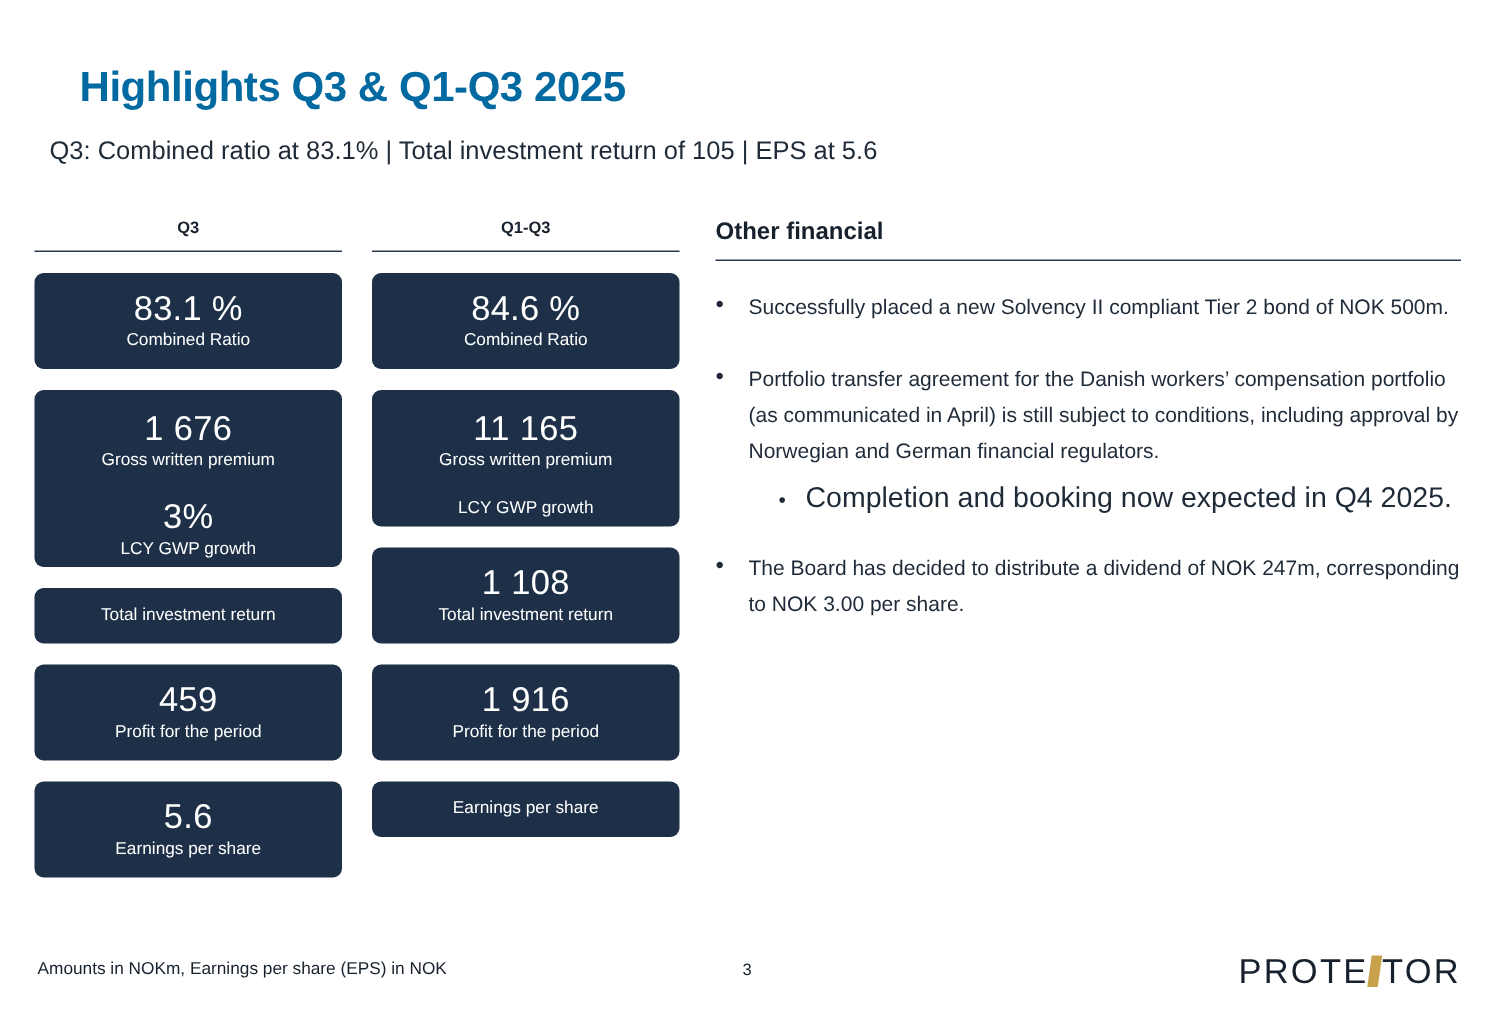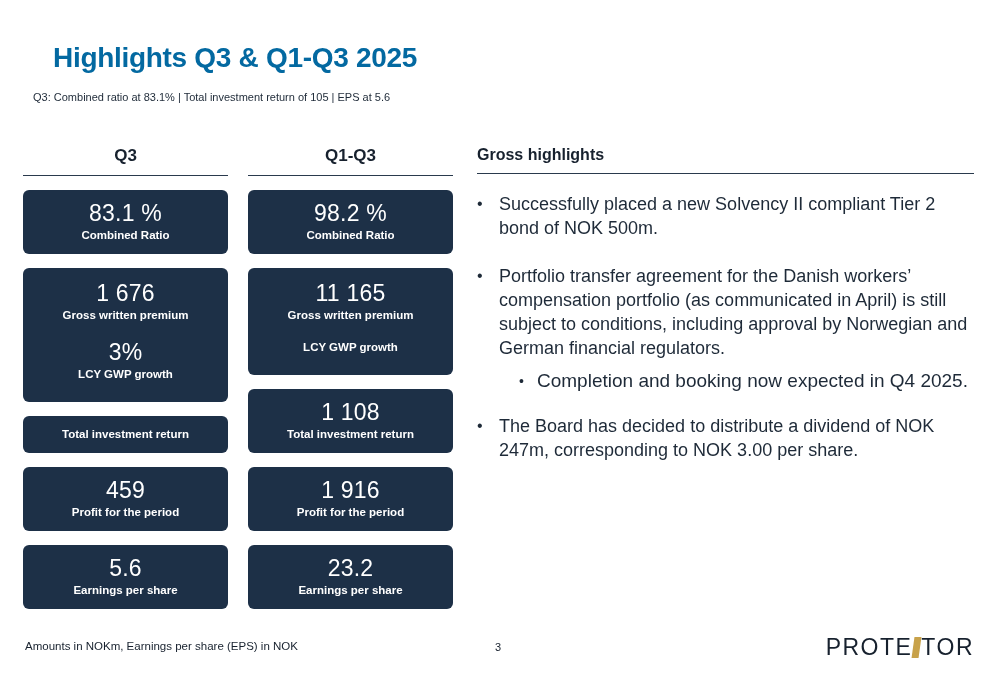--- a/index.html
+++ b/index.html
@@ -28,70 +28,70 @@
     font-size: 28px;
     font-weight: bold;
     letter-spacing: -0.3px;
     color: #0369a1;
     margin-left: 21px;
   }
   .subtitle {
     position: absolute;
     left: 33px;
     top: 91px;
-    font-size: 11px;
+    font-size: 17px;
     color: #1e2a38;
     font-weight: normal;
   }
 
   
   .col {
     position: absolute;
     top: 146px;
     width: 205px;
   }
   .col-q3 { left: 23px; }
   .col-q1q3 { left: 248px; }
 
   .col-head {
     text-align: center;
-    font-size: 17px;
+    font-size: 11px;
     font-weight: bold;
     color: #17212e;
     padding-bottom: 9px;
     border-bottom: 1.5px solid #2a3a4d;
     width: 205px;
     box-sizing: border-box;
   }
 
   .card {
     background: #1d3047;
     color: #ffffff;
     border-radius: 6px;
     width: 205px;
     box-sizing: border-box;
     text-align: center;
     padding: 10px 6px 11px 6px;
     margin-top: 14px;
   }
   .card.tall {
     padding-top: 12px;
-    padding-bottom: 20px;
+    padding-bottom: 4px;
   }
   .card .value {
     font-size: 23px;
     line-height: 27px;
     font-weight: normal;
     letter-spacing: 0.2px;
   }
   .card .label {
     font-size: 11.5px;
     line-height: 15px;
     margin-top: 1px;
-    font-weight: bold;
+    font-weight: normal;
   }
   .card .spacer {
     height: 16px;
   }
 
   
   .right {
     position: absolute;
     left: 477px;
     top: 146px;
@@ -112,21 +112,21 @@
     margin-bottom: 24px;
     align-items: flex-start;
   }
   .bullet .dot {
     flex: 0 0 22px;
     font-size: 16px;
     line-height: 24px;
     color: #1e2a38;
   }
   .bullet .text {
-    font-size: 18px;
+    font-size: 14px;
     line-height: 24px;
     color: #1e2a38;
   }
   .sub-bullet {
     display: flex;
     margin-left: 42px;
     margin-top: -14px;
     margin-bottom: 22px;
     align-items: flex-start;
   }
@@ -214,21 +214,21 @@
     <div class="card">
       <div class="value">5.6</div>
       <div class="label">Earnings per share</div>
     </div>
   </div>
 
   <div class="col col-q1q3">
     <div class="col-head">Q1-Q3</div>
 
     <div class="card">
-      <div class="value">98.2 %</div>
+      <div class="value">84.6 %</div>
       <div class="label">Combined Ratio</div>
     </div>
 
     <div class="card tall">
       <div class="value">11 165</div>
       <div class="label">Gross written premium</div>
       <div class="spacer"></div>
       <div class="label">LCY GWP growth</div>
     </div>
 
@@ -236,27 +236,26 @@
       <div class="value">1 108</div>
       <div class="label">Total investment return</div>
     </div>
 
     <div class="card">
       <div class="value">1 916</div>
       <div class="label">Profit for the period</div>
     </div>
 
     <div class="card">
-      <div class="value">23.2</div>
       <div class="label">Earnings per share</div>
     </div>
   </div>
 
   <div class="right">
-    <div class="right-head">Gross highlights</div>
+    <div class="right-head">Other financial</div>
     <div class="bullets">
 
       <div class="bullet">
         <div class="dot">•</div>
         <div class="text">Successfully placed a new Solvency II compliant Tier 2 bond of NOK 500m.</div>
       </div>
 
       <div class="bullet">
         <div class="dot">•</div>
         <div class="text">Portfolio transfer agreement for the Danish workers’ compensation portfolio (as communicated in April) is still subject to conditions, including approval by Norwegian and German financial regulators.</div>

